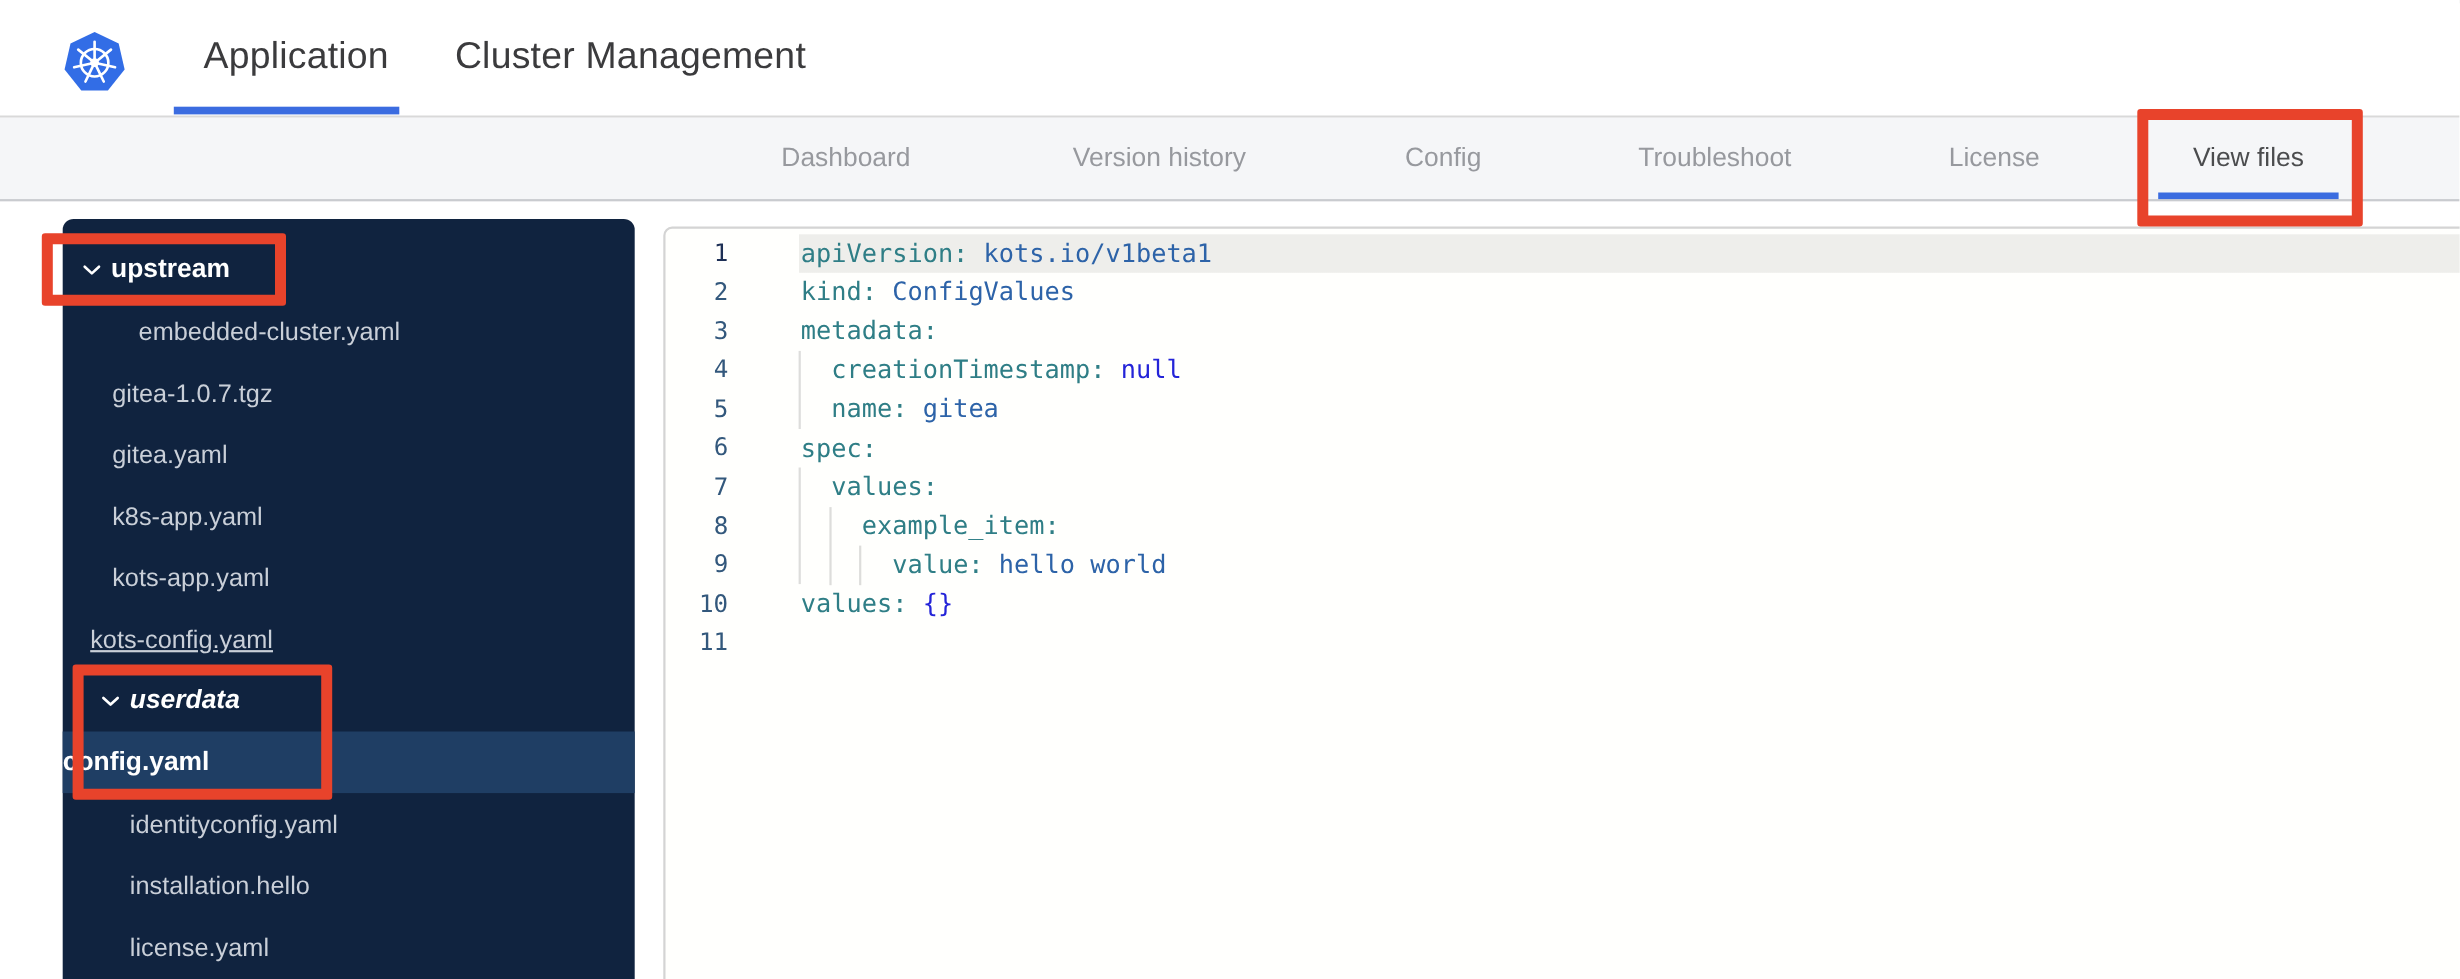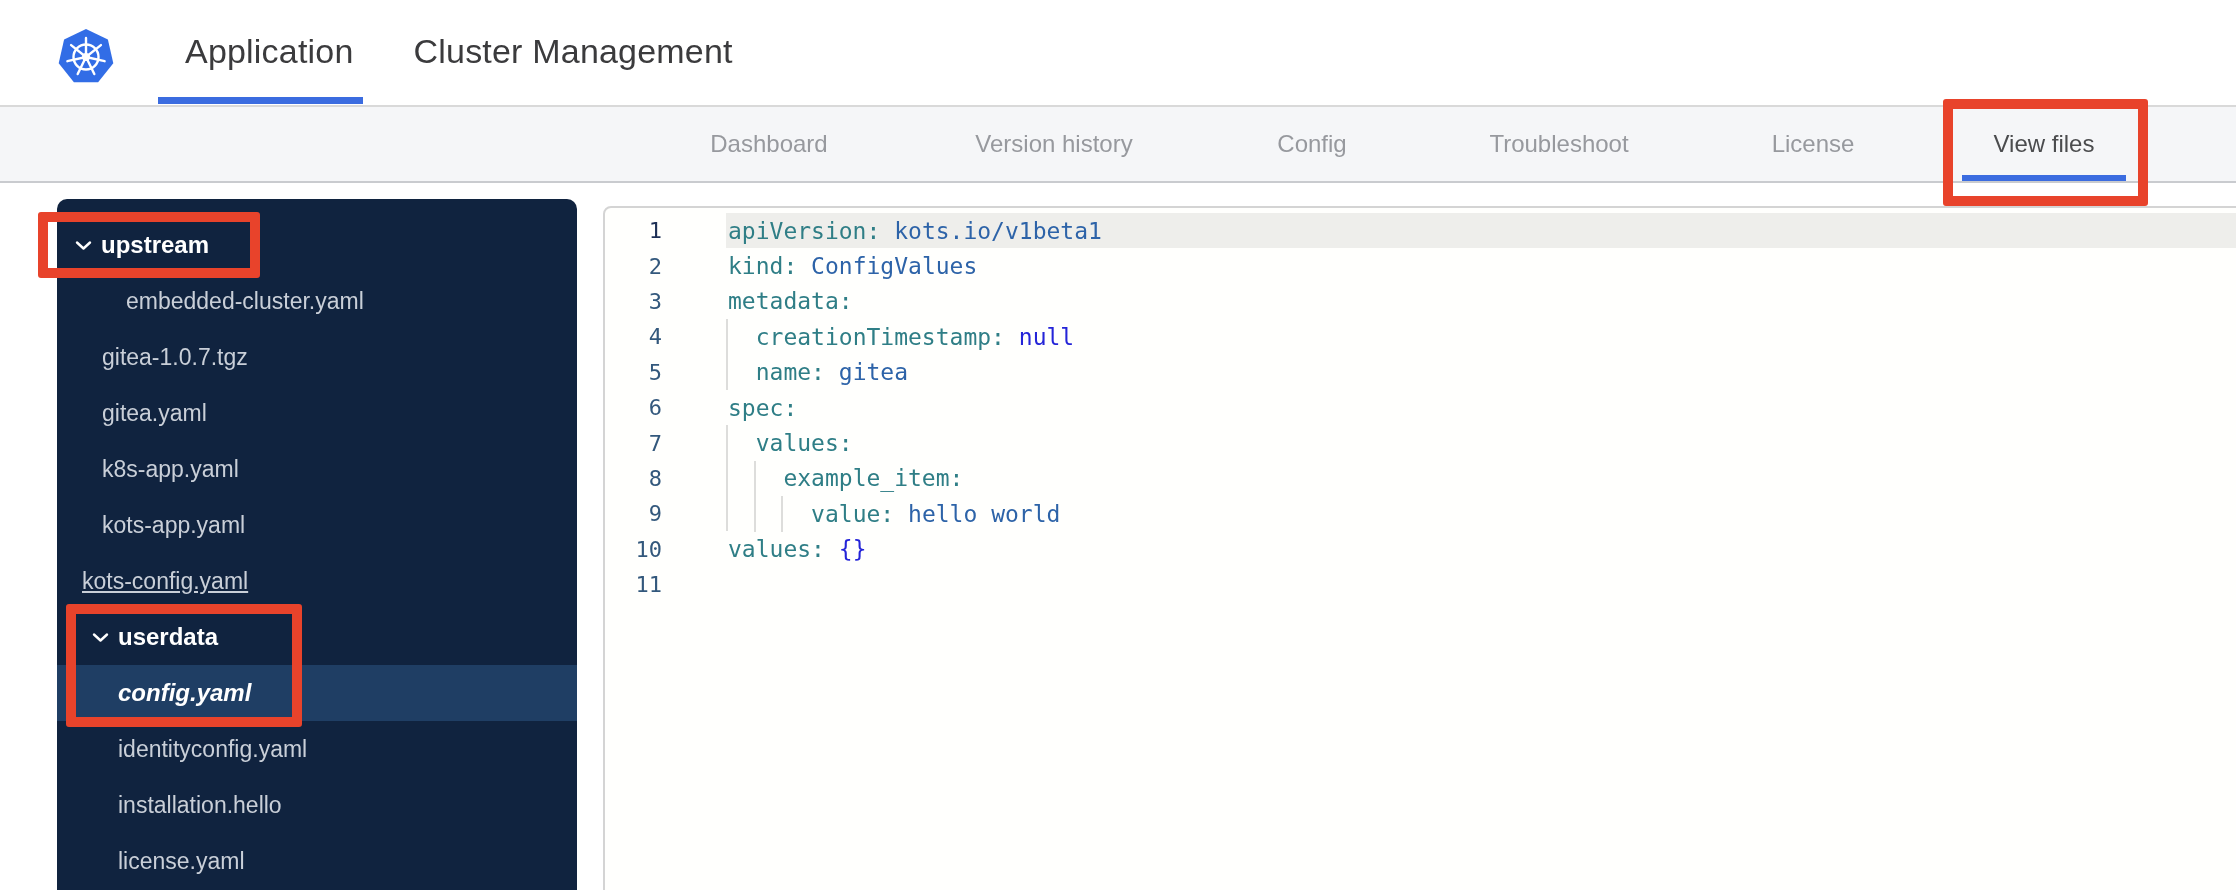--- a/index.html
+++ b/index.html
@@ -105,29 +105,29 @@
     </div>
     <div class="tree-row file" style="padding-left: 45px;">
       <span>k8s-app.yaml</span>
     </div>
     <div class="tree-row file" style="padding-left: 45px;">
       <span>kots-app.yaml</span>
     </div>
     <div class="tree-row file" style="padding-left: 25px; text-decoration: underline;">
       <span>kots-config.yaml</span>
     </div>
-    <div class="tree-row folder" style="padding-left: 35px;">
+    <div class="tree-row folder" style="padding-left: 35px; font-style: italic;">
       <span class="chev">
         <svg width="17" height="11" viewBox="0 0 17 11">
           <polyline points="2,2.5 8.5,8.5 15,2.5" fill="none" stroke="#ffffff" stroke-width="2.4" stroke-linecap="round" stroke-linejoin="round"></polyline>
         </svg>
       </span>
       <span>userdata</span>
     </div>
-    <div class="tree-row file selected" style="padding-left: 61px; font-style: italic;">
+    <div class="tree-row file selected" style="">
       <span>config.yaml</span>
     </div>
     <div class="tree-row file" style="padding-left: 61px;">
       <span>identityconfig.yaml</span>
     </div>
     <div class="tree-row file" style="padding-left: 61px;">
       <span>installation.hello</span>
     </div>
     <div class="tree-row file" style="padding-left: 61px;">
       <span>license.yaml</span>

